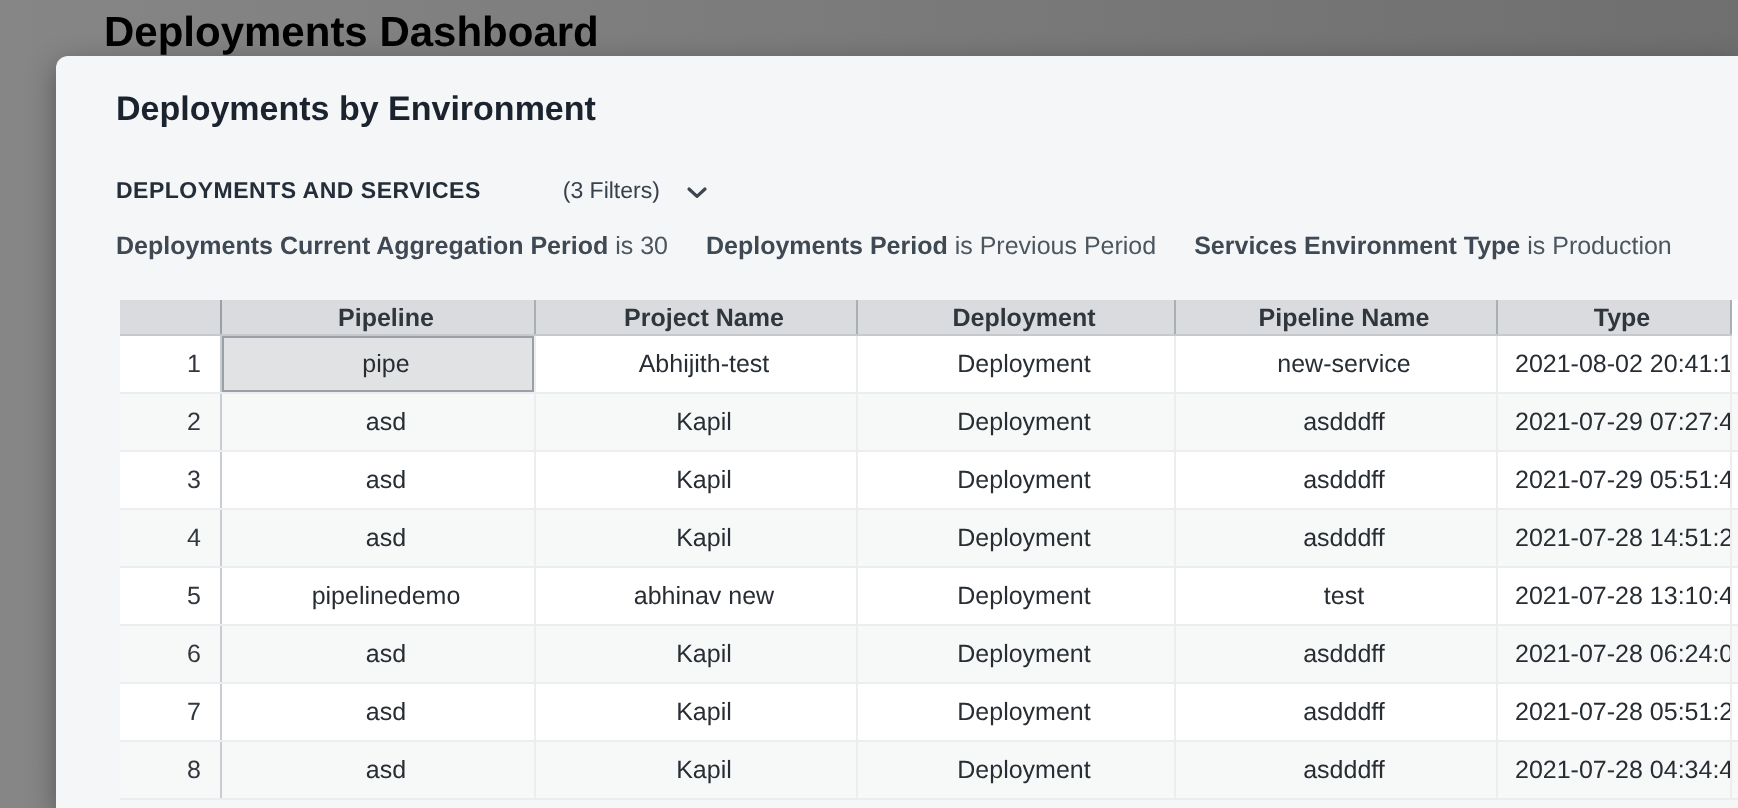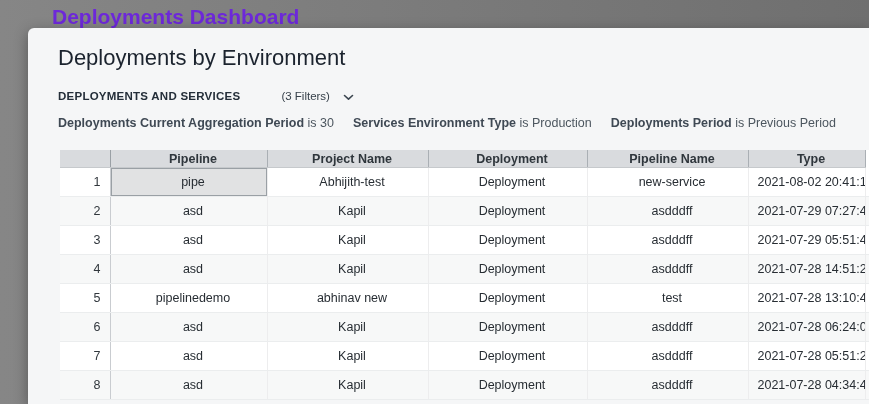--- a/index.html
+++ b/index.html
@@ -4,30 +4,30 @@
 <style>
   html,body{margin:0;padding:0;}
   body{
     width:869px;height:404px;overflow:hidden;position:relative;
     background:linear-gradient(90deg,#868686,#6f6f6f);
     font-family:"Liberation Sans",sans-serif;
     -webkit-font-smoothing:antialiased;
   }
   .backdrop-title{
     position:absolute;left:52px;top:5px;
-    font-size:21px;font-weight:700;color:#6d28d9;white-space:nowrap;
+    font-size:21px;font-weight:700;color:#000000;white-space:nowrap;
   }
   .panel{
     position:absolute;left:28px;top:28px;right:0;bottom:0;
     background:#f5f6f7;border-radius:6px 0 0 0;
     box-shadow:0 4px 14px rgba(0,0,0,.35);
   }
   .panel-title{
     position:absolute;left:30px;top:17px;
-    font-size:22px;font-weight:400;color:#1b232e;white-space:nowrap;
+    font-size:17px;font-weight:700;color:#1b232e;white-space:nowrap;
   }
   .filter-head{
     position:absolute;left:30px;top:61px;
     display:flex;align-items:center;gap:12px;
     font-size:11.5px;color:#242e39;white-space:nowrap;cursor:pointer;
   }
   .fh-label{font-weight:700;letter-spacing:.25px;}
   .fh-count{font-weight:400;color:#37414b;margin-left:29px;}
   .chev{display:inline-block;margin-left:1px;margin-top:2px;}
   .filter-row{
@@ -90,26 +90,26 @@
         </svg>
     </span>
   </div>
 
   <div class="filter-row">
     <span>
       <span class="f-name">Deployments Current Aggregation Period</span>
       <span>is 30</span>
     </span>
     <span>
+      <span class="f-name">Deployments Period</span>
+      <span>is Previous Period</span>
+    </span>
+    <span>
       <span class="f-name">Services Environment Type</span>
       <span>is Production</span>
-    </span>
-    <span>
-      <span class="f-name">Deployments Period</span>
-      <span>is Previous Period</span>
     </span>
   </div>
 
   <div class="table-wrap">
     <table>
       <colgroup>
         <col class="c-num">
           <col class="c-pipeline">
           <col class="c-project">
         <col class="c-deployment">

